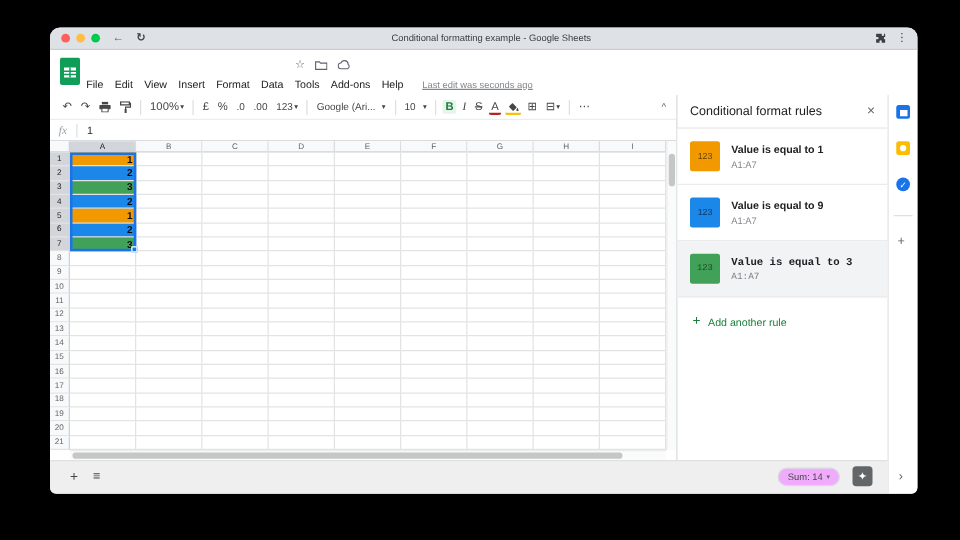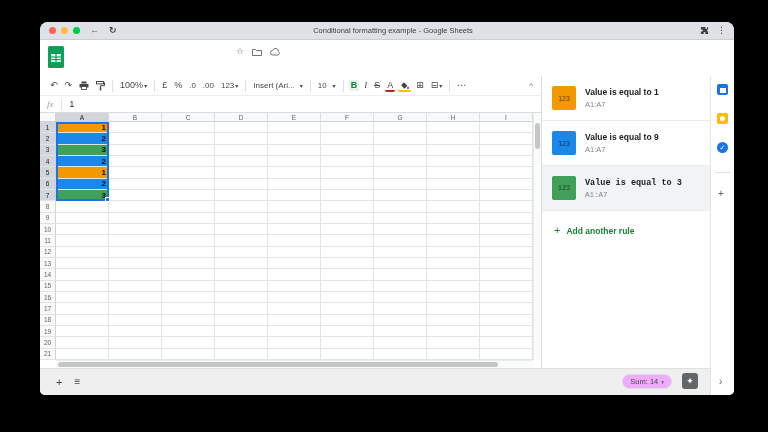--- a/index.html
+++ b/index.html
@@ -74,21 +74,21 @@
   .p-head { height:27px; display:flex; align-items:center; padding:0 10px; border-bottom:1px solid #e4e4e4; }
   .p-title { font-size:10px; color:#202124; }
   .p-close { margin-left:auto; font-size:11px; color:#5f6368; }
   .rule { display:flex; align-items:center; padding:0 10px; height:45px; border-bottom:1px solid #ebebeb; background:#fff; }
   .rule.sel { background:#f1f3f4;font-family:Liberation Mono, monospace; }
   .swatch { width:24px; height:24px; border-radius:2px; display:flex; align-items:center; justify-content:center; font-size:7px; color:rgba(0,0,0,.6); margin-right:9px; flex:none; }
   .r-title { font-size:8.5px; font-weight:bold; color:#202124; }
   .r-range { font-size:7.5px; color:#80868b; margin-top:3px; }
   .add-rule { display:flex; align-items:center; gap:6px; padding:14px 12px; color:#188038; }
   .add-rule .plus { font-size:11px; line-height:1; }
-  .add-rule .lbl { font-size:8.5px; font-weight:bold; }
+  .add-rule .lbl { font-size:8.5px; font-weight:normal; }
 
   
   .rail { position:absolute; left:670px; top:54px; width:24px; height:319px; background:#fff; border-left:1px solid #e4e4e4; }
   .rail-icon { position:absolute; left:6px; }
   .ic-cal { top:8px; width:11px; height:11px; border-radius:2px; background:#1a73e8; }
   .ic-cal:after { content:""; position:absolute; left:2.5px; top:3.5px; width:6px; height:5px; background:#fff; }
   .ic-keep { top:37px; width:11px; height:11px; border-radius:2px; background:#fbbc04; }
   .ic-keep:after { content:""; position:absolute; left:3px; top:2.5px; width:5px; height:5px; border-radius:50%; background:#fff; }
   .ic-tasks { top:66px; width:11px; height:11px; border-radius:50%; background:#1a73e8; color:#fff; font-size:7px; display:flex; align-items:center; justify-content:center; }
   .rail-div { position:absolute; left:4px; top:96px; width:15px; height:1px; background:#e0e0e0; }
@@ -150,20 +150,33 @@
         <svg width="10" height="8" viewBox="0 0 10 8">
             <path d="M0.5 1.5h3l1 1h5v5h-9z" fill="none" stroke="#5f6368" stroke-width="0.9"></path>
           </svg>
       </span>
       <span>
         <svg width="11" height="8" viewBox="0 0 11 8">
             <path d="M3 7a2.3 2.3 0 0 1-.3-4.6A3 3 0 0 1 8.5 3.5 2 2 0 0 1 8 7z" fill="none" stroke="#5f6368" stroke-width="0.9"></path>
           </svg>
       </span>
     </div>
+    <div class="menu-row">
+
+    <span class="menu-item">File</span>
+        <span class="menu-item">Edit</span>
+        <span class="menu-item">View</span>
+        <span class="menu-item">Insert</span>
+        <span class="menu-item">Format</span>
+        <span class="menu-item">Data</span>
+        <span class="menu-item">Tools</span>
+        <span class="menu-item">Add-ons</span>
+        <span class="menu-item">Help</span>
+        <span class="last-edit" style="order:99">Last edit was seconds ago</span>
+      </div>
   </div>
 
   <div class="toolbar">
     <span class="ti">↶</span>
     <span class="ti">↷</span>
     <span class="ti">
       <svg width="10" height="9" viewBox="0 0 10 9">
           <rect x="2.5" y="0.5" width="5" height="2" fill="#444746"></rect>
           <rect x="0.5" y="3" width="9" height="3.4" rx="0.6" fill="#444746"></rect>
           <rect x="2.5" y="5.6" width="5" height="3" fill="#fff" stroke="#444746" stroke-width="0.8"></rect>
@@ -185,21 +198,21 @@
     <span class="ti">£</span>
     <span class="ti">%</span>
     <span class="ti small">.0</span>
     <span class="ti small">.00</span>
     <span class="ti small">
         <span>123</span>
         <span class="dd">▾</span>
       </span>
     <span class="sep"></span>
     <span class="ti small">
-        <span>Insert (Ari...</span>
+        <span>Google (Ari...</span>
         <span class="dd" style="margin-left:4px">▾</span>
       </span>
     <span class="sep"></span>
     <span class="ti small">
         <span>10</span>
         <span class="dd" style="margin-left:5px">▾</span>
       </span>
     <span class="sep"></span>
     <span class="ti active-bold">B</span>
     <span class="ti italic">I</span>
@@ -500,20 +513,24 @@
   </div>
   <div class="vscroll">
       <div class="vthumb"></div>
     </div>
   <div class="hscroll">
     <div class="hthumb"></div>
 
   </div>
 
   <div class="panel">
+    <div class="p-head">
+      <span class="p-title">Conditional format rules</span>
+      <span class="p-close">×</span>
+    </div>
     <div id="rules-list">
         <div class="rule">
           <div class="swatch" style="background: rgb(242, 153, 0);">123</div>
           <div>
             <div class="r-title">Value is equal to 1</div>
             <div class="r-range">A1:A7</div>
           </div>
         </div>
         <div class="rule">
           <div class="swatch" style="background: rgb(27, 135, 232);">123</div>

